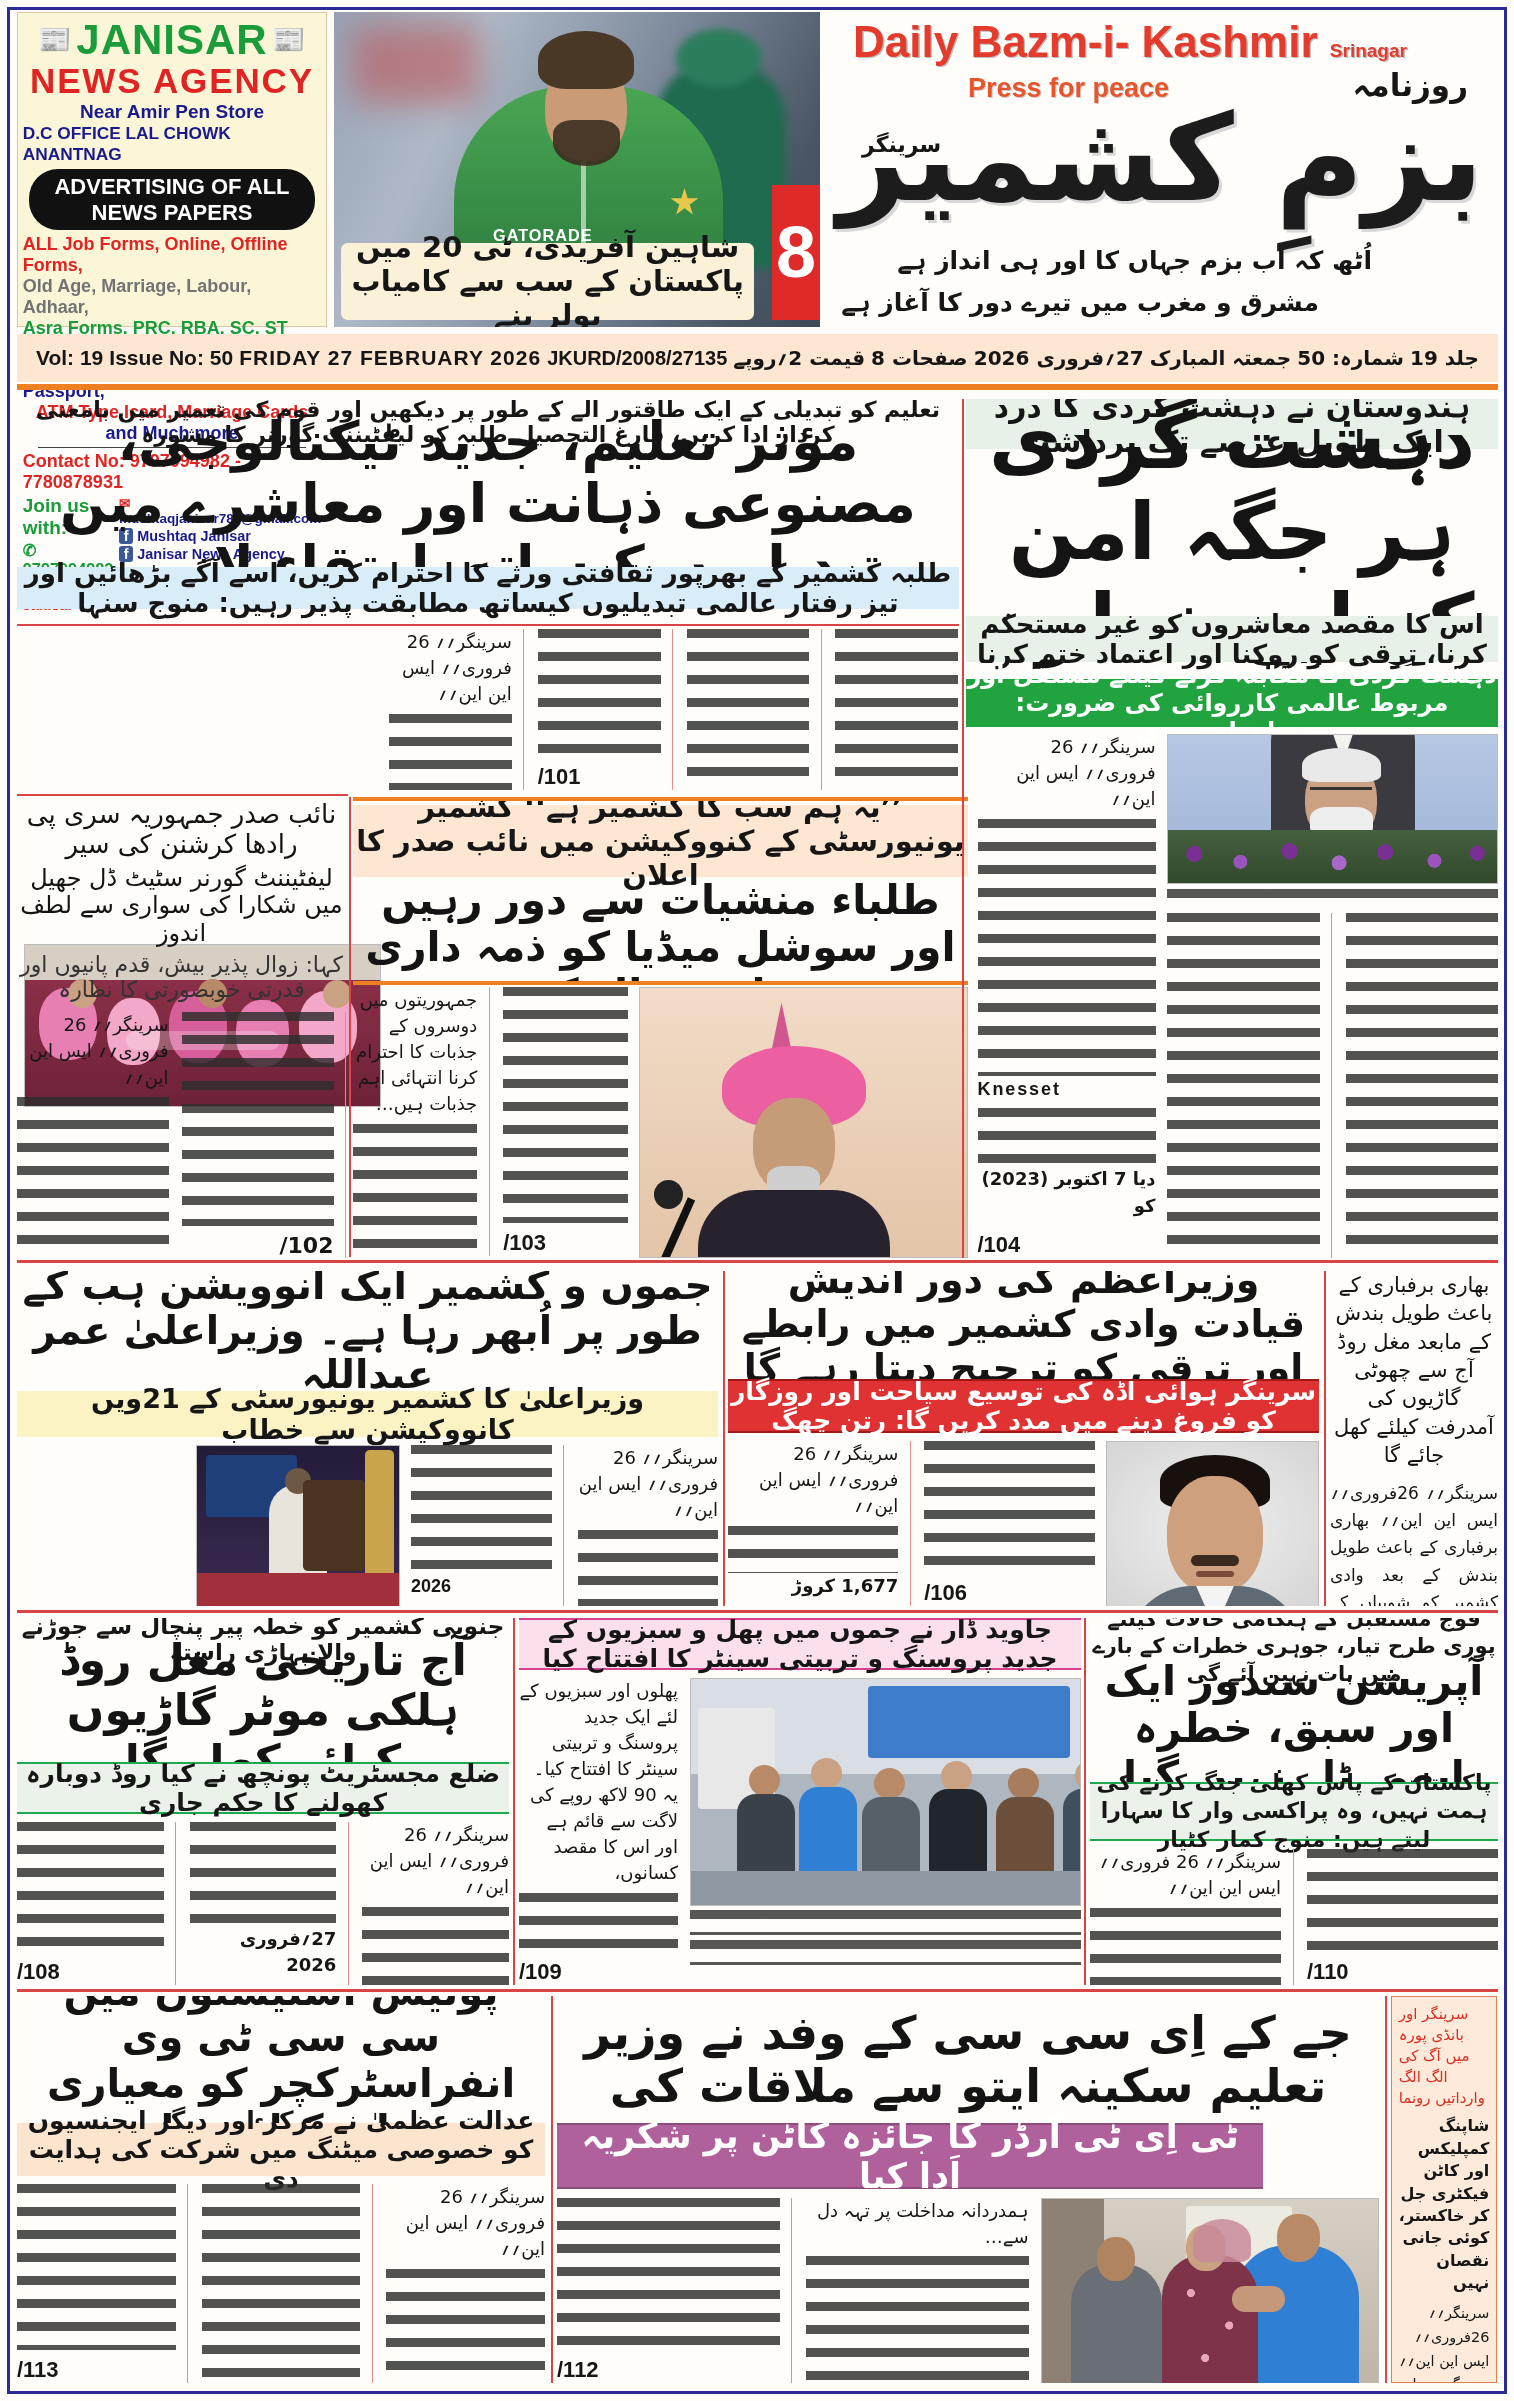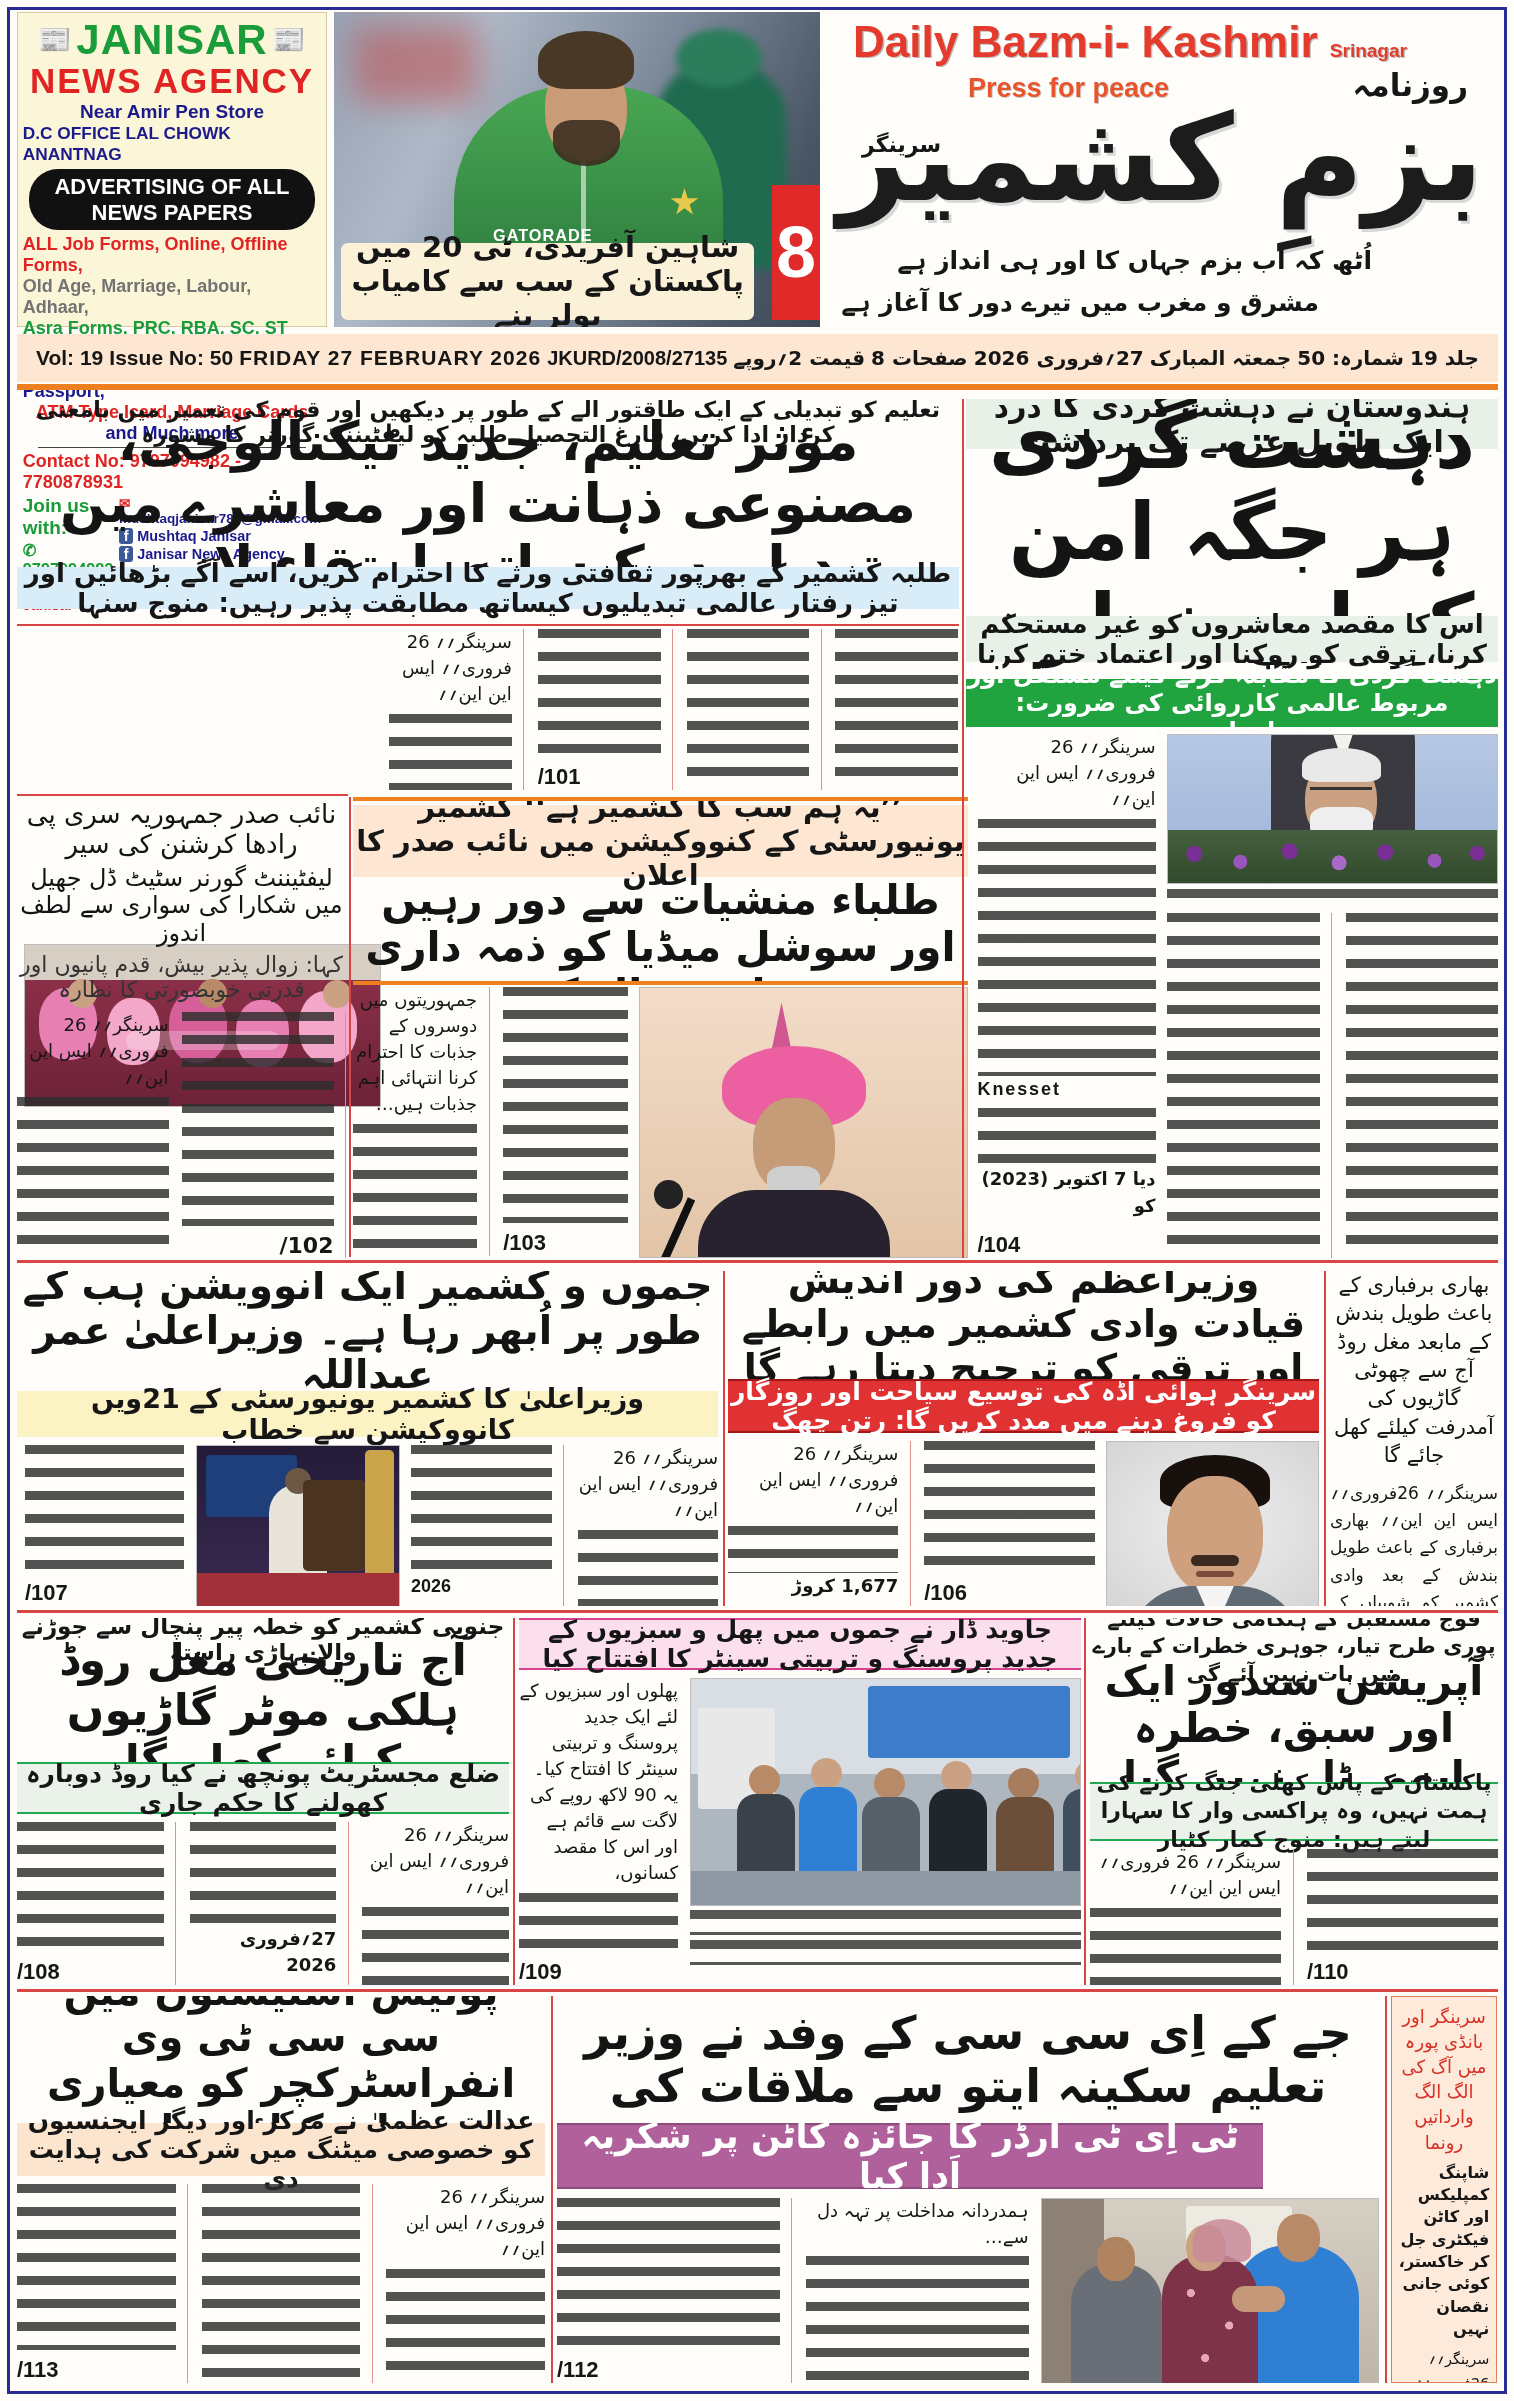--- a/index.html
+++ b/index.html
@@ -284,24 +284,20 @@
         </div>
     </div>
     <div class="photo" style="width:202px;height:100%;background:linear-gradient(#241b38,#3a2b52)">
       <div class="pb" style="left:9.6px;top:9.6px;width:91px;height:62px;background:#1f3f7a;border-radius:3.8px"></div>
       <div class="pb" style="right:4.8px;top:4.8px;width:29px;height:135px;background:#c9a44a;border-radius:4.8px"></div>
       <div class="pb" style="left:72px;bottom:34px;width:58px;height:89px;background:#e8e4da;border-radius:29px 29px 0 0"></div>
       <div class="pb" style="left:88px;bottom:113px;width:26px;height:26px;background:#6d5844;border-radius:50%"></div>
       <div class="pb" style="right:34px;bottom:36px;width:62px;height:91px;background:#4a3420;border-radius:4.8px"></div>
       <div class="pb" style="left:0;bottom:0;width:100%;height:34px;background:#a1303a"></div>
     </div>
-    <div class="col" style="width:159px;flex:none">
-      <div class="stripes"></div>
-      <span class="endmark">/107</span>
-    </div>
   </div>
 </section>
 
 <div class="hr" style="left:17px;top:1610px;width:1481px"></div>
 
 <section class="story" style="left:17px;top:1618px;width:492px;height:367px">
   <div class="ctr ur" style="height:41px;font-size:23px;font-weight:700">جنوبی کشمیر کو خطہ پیر پنچال سے جوڑنے والا پہاڑی راستہ</div>
   <div class="ctr ur hdl" style="height:103px;font-size:44px;font-weight:900">آج تاریخی مغل روڈ ہلکی موٹر گاڑیوں کیلئے کھلے گا</div>
   <div class="strip ur" style="height:48px;background:#eaf2ea;font-size:25px;border-top:2.9px solid #1fa84f;border-bottom:2.9px solid #1fa84f">ضلع مجسٹریٹ پونچھ نے کیا روڈ دوبارہ کھولنے کا حکم جاری</div>
   <div class="cols" style="flex:1;margin-top:7.7px">
@@ -415,19 +411,19 @@
       <div class="col">
           <div class="stripes"></div>
           <span class="endmark">/112</span>
         </div>
     </div>
   </div>
 </section>
 <div class="vdiv" style="left:1385px;top:1996px;height:387px"></div>
 
 <section class="story ur" style="left:1391px;top:1996px;width:106px;height:387px;background:#fdeada;border:1.4px solid #e08050;padding:6.7px;box-sizing:border-box">
-  <div class="hdl" style="font-size:18px;color:#d93025;text-align:center;line-height:1.4">سرینگر اور بانڈی پورہ میں آگ کی الگ الگ وارداتیں رونما</div>
+  <div class="hdl" style="font-size:15px;color:#d93025;text-align:left;line-height:1.4">سرینگر اور بانڈی پورہ میں آگ کی الگ الگ وارداتیں رونما</div>
   <div style="font-size:16px;font-weight:700;margin-top:6.7px;line-height:1.4">شاپنگ کمپلیکس اور کاٹن فیکٹری جل کر خاکستر، کوئی جانی نقصان نہیں</div>
   <p style="font-size:14.4px;line-height:1.65;margin-top:7.7px;text-align:justify">سرینگر؍؍ 26فروری؍؍ ایس این این؍؍ سرینگر اور بانڈی پورہ میں آگ کی الگ الگ وارداتوں میں شاپنگ کمپلیکس اور کاٹن فیکٹری جل کر خاکستر ہوئی۔ سٹار نیوز نیٹ ورک کے مطابق شمالی ضلع بانڈی پورہ میں آگ کی ایک واردات میں شاپنگ کمپلیکس کا اوپری حصہ خاکستر ہو گیا ہے۔؍111</p>
 </section>
 
 <div class="frame"></div>
 
 
 </body></html>

